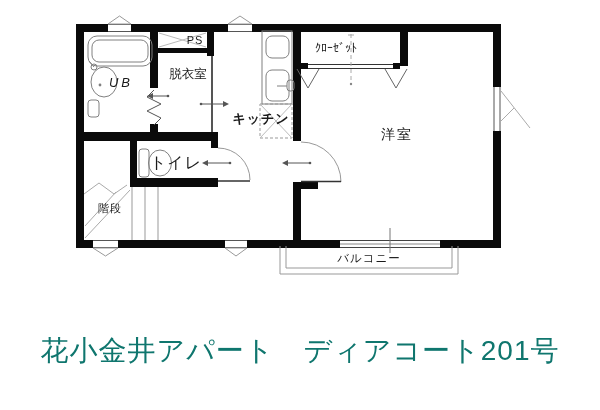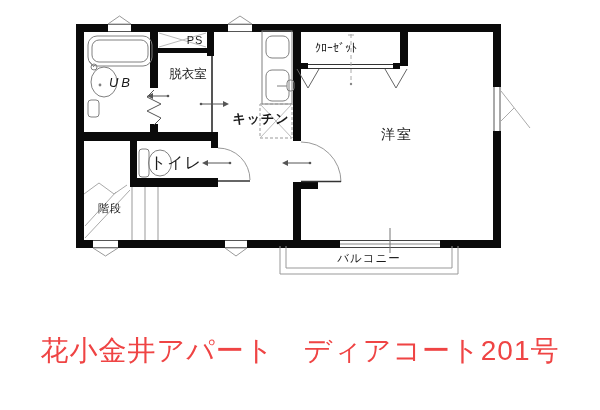--- a/index.html
+++ b/index.html
@@ -1,21 +1,21 @@
 <!DOCTYPE html>
 <html><head>
 <meta charset="utf-8">
 <style>
   html,body{margin:0;padding:0;background:#ffffff;}
   #stage{position:relative;width:600px;height:410px;background:#ffffff;overflow:hidden;
          font-family:"Liberation Sans","DejaVu Sans",sans-serif;color:#1a1a1a;}
   #plan-svg{position:absolute;left:0;top:0;}
   .lbl{position:absolute;transform:translate(-50%,-50%);white-space:nowrap;color:#1a1a1a;line-height:1;}
   .title{position:absolute;left:300px;top:351px;transform:translate(-50%,-50%);
-         font-size:28px;font-weight:500;letter-spacing:1px;white-space:nowrap;color:#ef4444;}
+         font-size:28px;font-weight:500;letter-spacing:1px;white-space:nowrap;color:#0f766e;}
 </style>
 </head>
 <body>
 
 <div id="stage">
 
 <svg id="plan-svg" width="600" height="410" viewBox="0 0 600 410">
 
   <g fill="#0a0a0a">
     <rect x="76" y="24" width="32" height="8"></rect>

